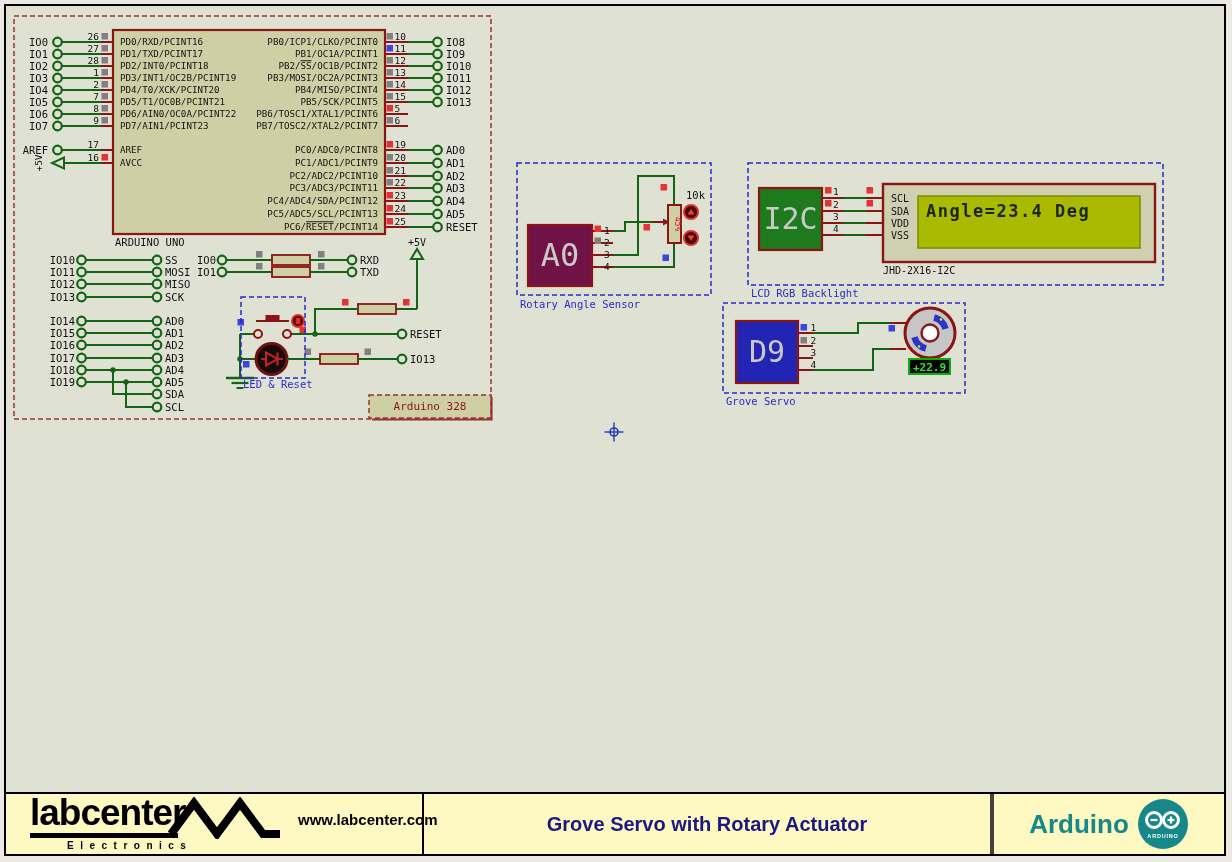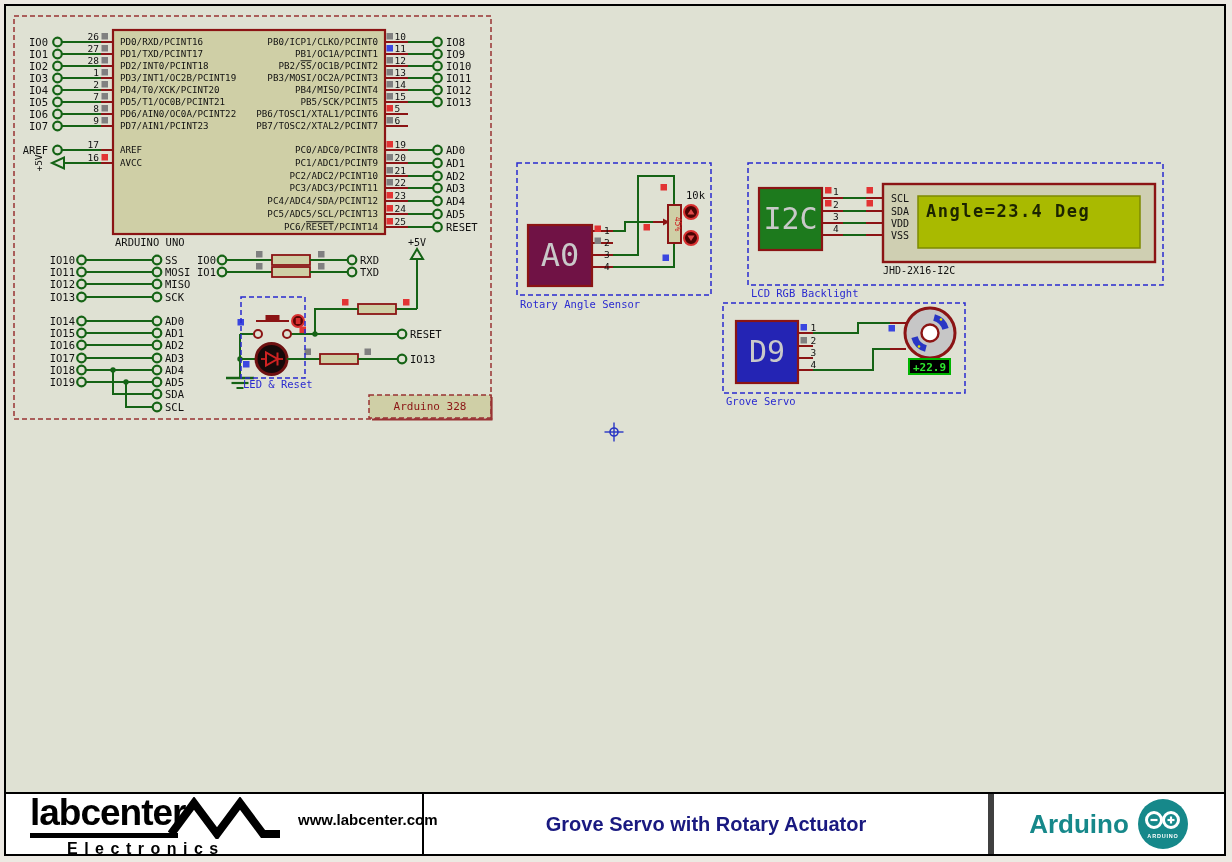--- a/index.html
+++ b/index.html
@@ -1,28 +1,28 @@
 <!DOCTYPE html>
 <html><head>
 <meta charset="utf-8">
 <style>
   html,body{margin:0;padding:0;width:1232px;height:862px;background:#ece9e2;overflow:hidden;
     font-family:"Liberation Sans",sans-serif;}
   .frame{position:absolute;left:4px;top:4px;width:1222px;height:852px;border:2px solid #000;
     background:#dfe1d3;box-sizing:border-box;}
   #schematic{position:absolute;left:0;top:0;display:block;}
-  .titlebar{position:absolute;left:0;top:786px;width:1218px;height:62px;background:#ffffff;
+  .titlebar{position:absolute;left:0;top:786px;width:1218px;height:62px;background:#fef9c3;
     border-top:2px solid #000;display:flex;box-sizing:border-box;}
   .tb-cell{box-sizing:border-box;height:100%;}
   .tb-logo{width:418px;border-right:2px solid #000;position:relative;}
-  .tb-title{flex:1;border-right:6px solid #404040;display:flex;align-items:center;justify-content:center;}
+  .tb-title{flex:1;border-right:4px solid #404040;display:flex;align-items:center;justify-content:center;}
   .tb-partner{width:230px;display:flex;align-items:center;justify-content:center;gap:8px;}
   .brand{position:absolute;left:24px;top:-2px;font-size:37px;font-weight:bold;letter-spacing:-1px;color:#000;}
   .brand-underline{position:absolute;left:24px;top:39px;width:148px;height:5px;background:#000;}
-  .brand-sub{position:absolute;left:25px;top:46px;font-size:16px;font-weight:bold;letter-spacing:6.5px;white-space:nowrap;color:#000;padding-left:36px;}
+  .brand-sub{position:absolute;left:25px;top:46px;font-size:10px;font-weight:bold;letter-spacing:6.5px;white-space:nowrap;color:#000;padding-left:36px;}
   .zigzag{position:absolute;left:162px;top:3px;}
   .url{position:absolute;left:276px;top:17px;font-size:15px;font-weight:bold;color:#000;white-space:nowrap;margin-left:16px;}
   .sheet-title{font-size:20px;font-weight:bold;color:#191980;}
   .partner{font-size:26px;font-weight:bold;color:#16888a;}
 </style>
 </head>
 <body>
 
 <div class="frame">
   <svg id="schematic" width="1218" height="786" viewBox="6 6 1218 786">

